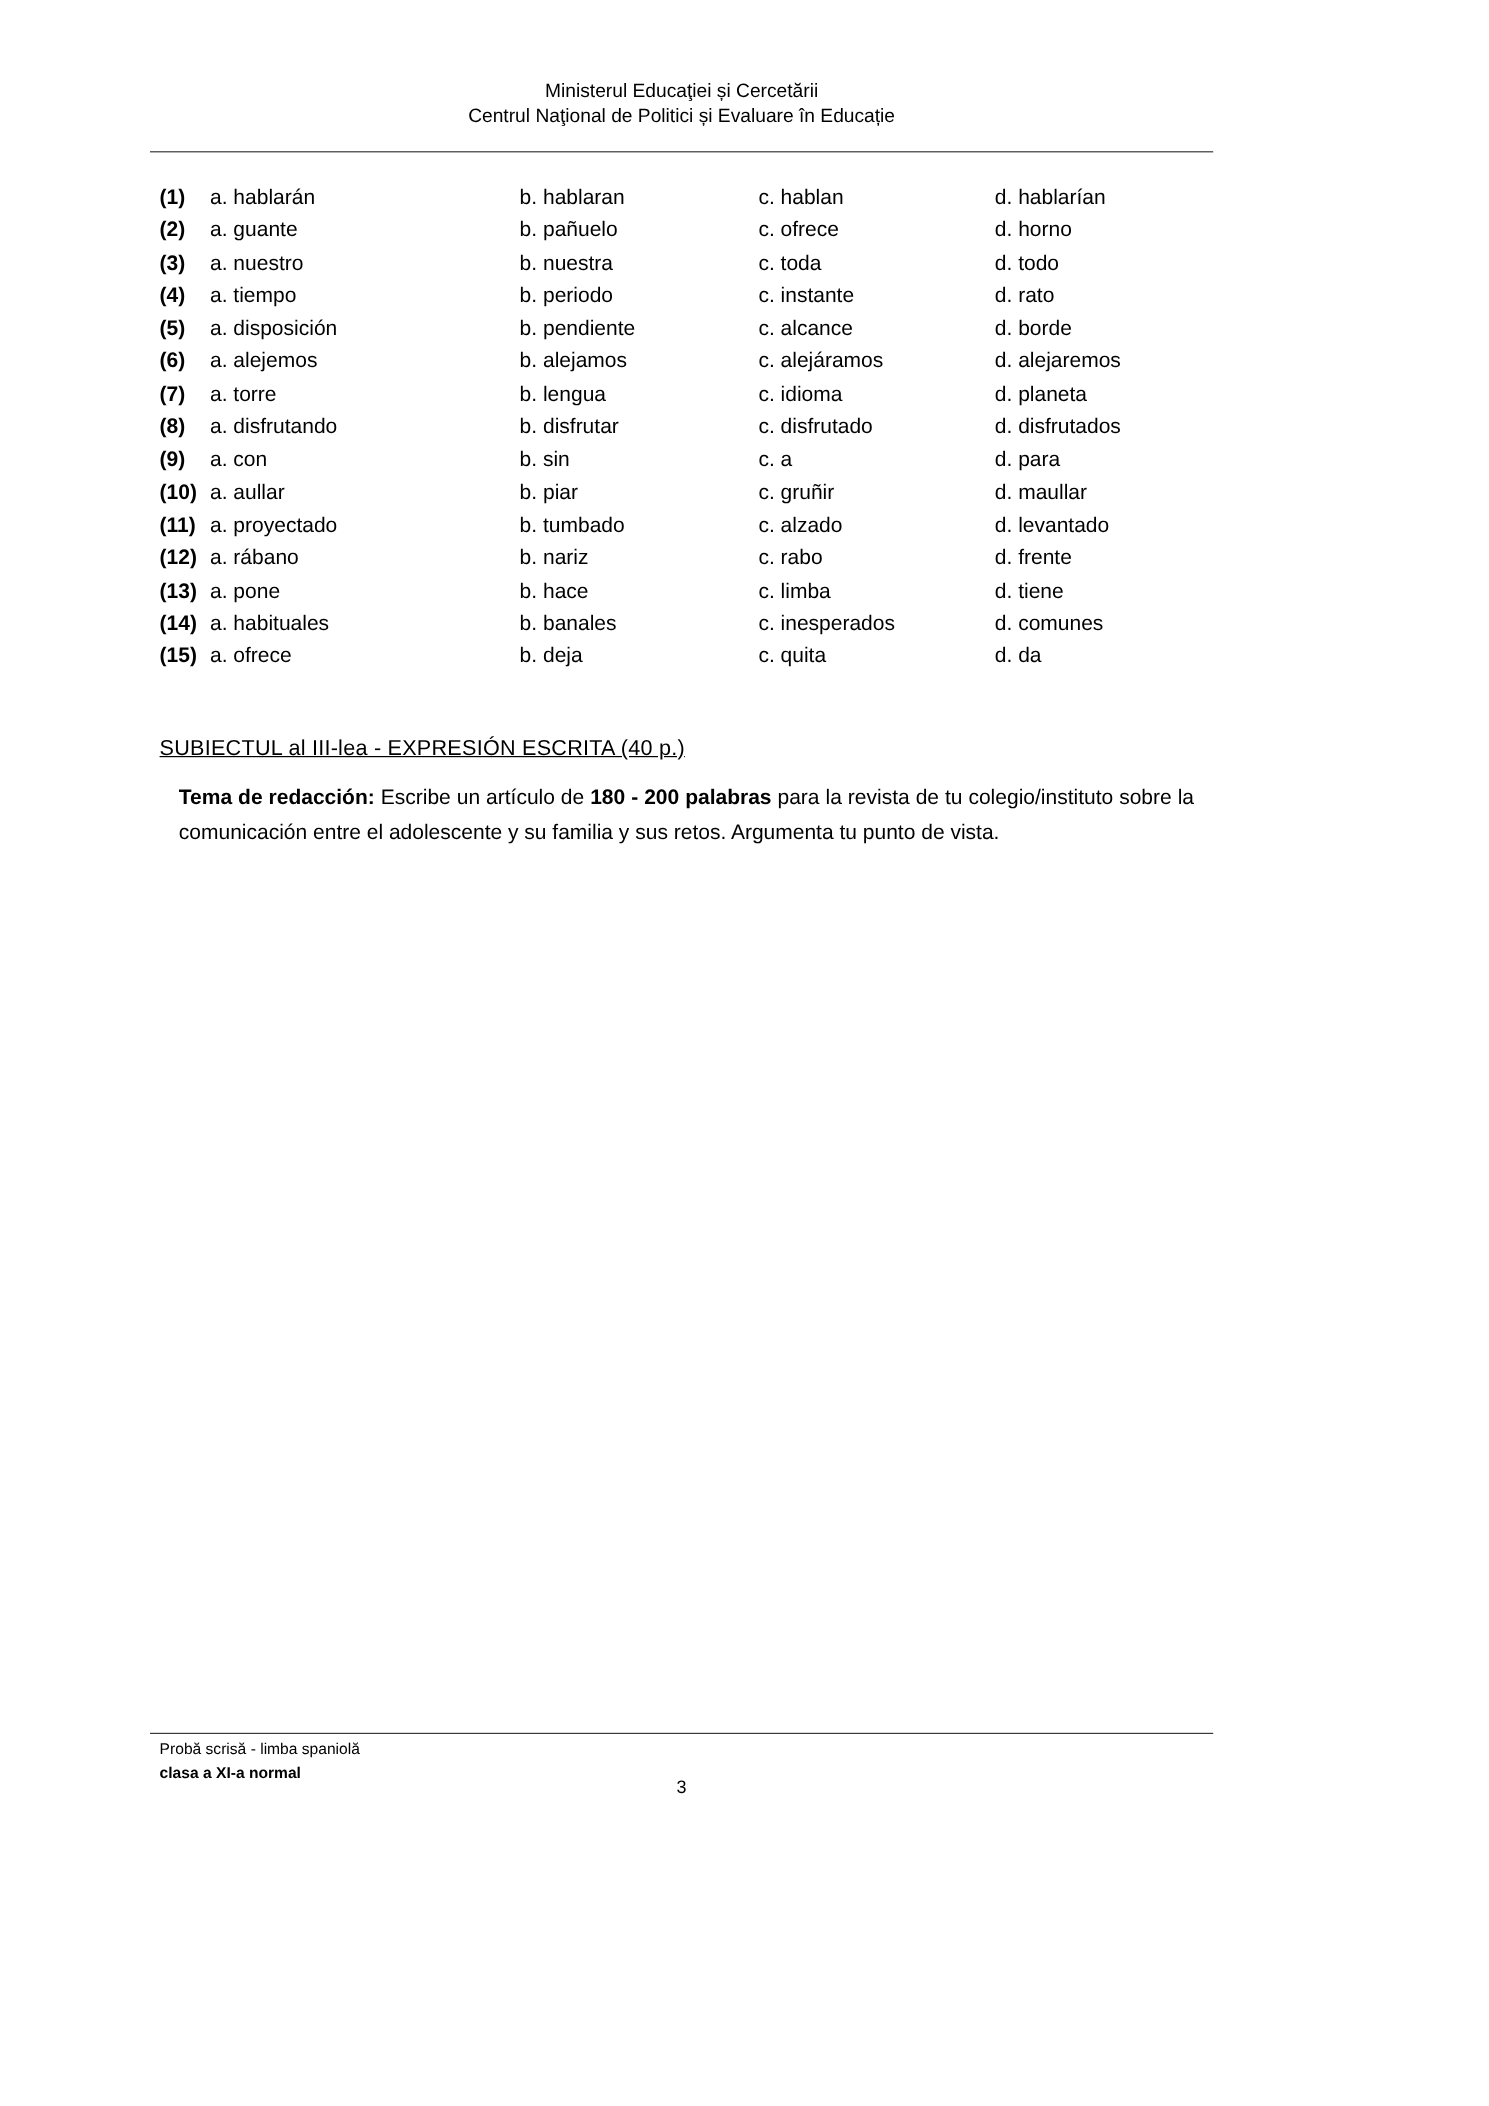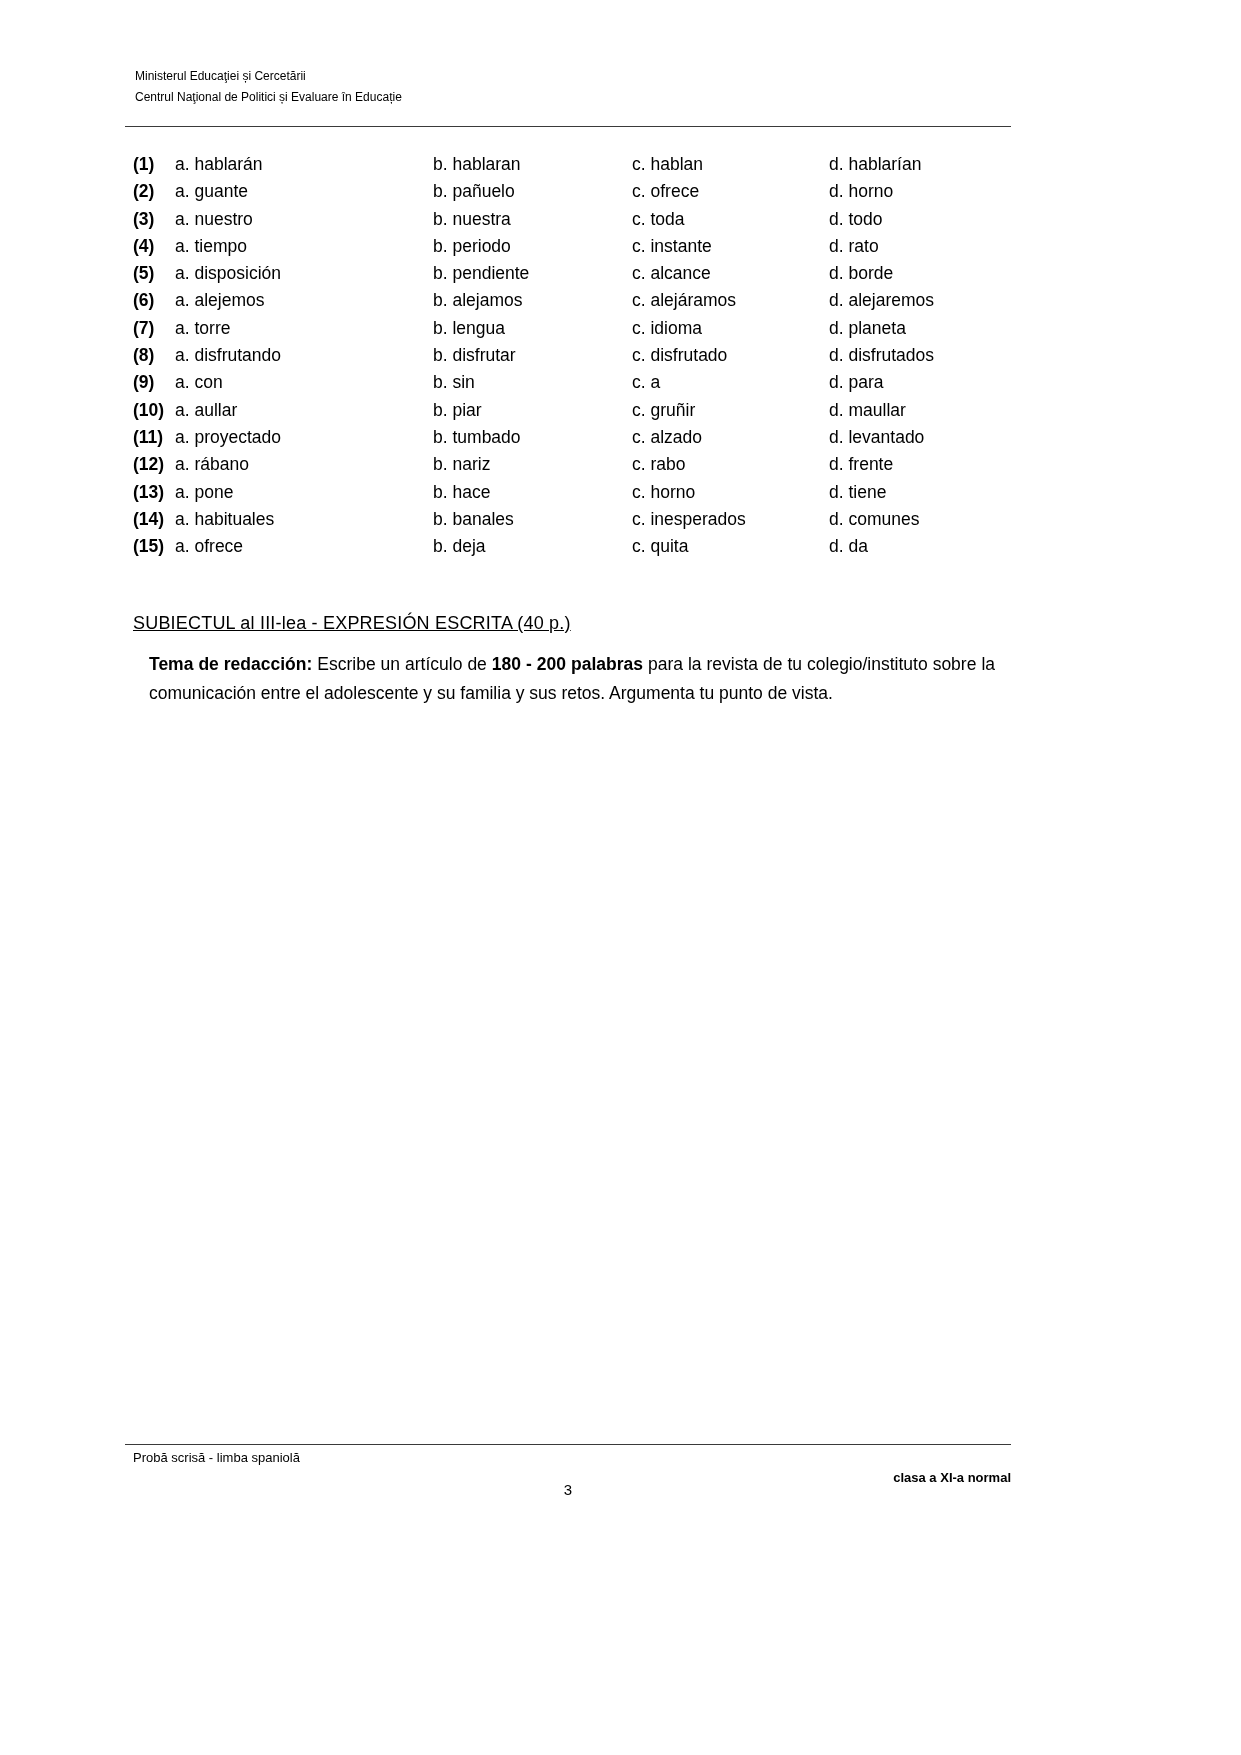--- a/index.html
+++ b/index.html
@@ -9,23 +9,24 @@
     width: 1241px;
     height: 1755px;
     margin: 0 auto;
     background: #ffffff;
     font-family: "Liberation Sans", sans-serif;
     color: #000;
   }
   .header {
     position: absolute;
     top: 66px;
-    left: 135px;
-    width: 886px;
-    font-size: 12px;
+    left: 125px;
+    width: 886px;
+    text-align: center;
+    font-size: 16px;
     line-height: 21px;
   }
   .header-rule {
     position: absolute;
     top: 126px;
     left: 125px;
     width: 886px;
     border-top: 1.5px solid #3a3a3a;
   }
   .questions {
@@ -74,21 +75,21 @@
     border-top: 1.5px solid #3a3a3a;
   }
   .footer {
     position: absolute;
     top: 1448px;
     left: 133px;
     width: 878px;
     font-size: 13px;
     line-height: 20px;
   }
-  .footer-bold { font-weight: bold; text-align: right; }
+  .footer-bold { font-weight: bold; }
   .page-number {
     position: absolute;
     top: 1481px;
     left: 125px;
     width: 886px;
     text-align: center;
     font-size: 15px;
   }
 </style>
 </head>
@@ -185,21 +186,21 @@
         <span class="q-num">(12)</span>
         <span class="q-a">a. rábano</span>
         <span class="q-b">b. nariz</span>
         <span class="q-c">c. rabo</span>
         <span class="q-d">d. frente</span>
       </div>
       <div class="q-row">
         <span class="q-num">(13)</span>
         <span class="q-a">a. pone</span>
         <span class="q-b">b. hace</span>
-        <span class="q-c">c. horno</span>
+        <span class="q-c">c. limba</span>
         <span class="q-d">d. tiene</span>
       </div>
       <div class="q-row">
         <span class="q-num">(14)</span>
         <span class="q-a">a. habituales</span>
         <span class="q-b">b. banales</span>
         <span class="q-c">c. inesperados</span>
         <span class="q-d">d. comunes</span>
       </div>
       <div class="q-row">

